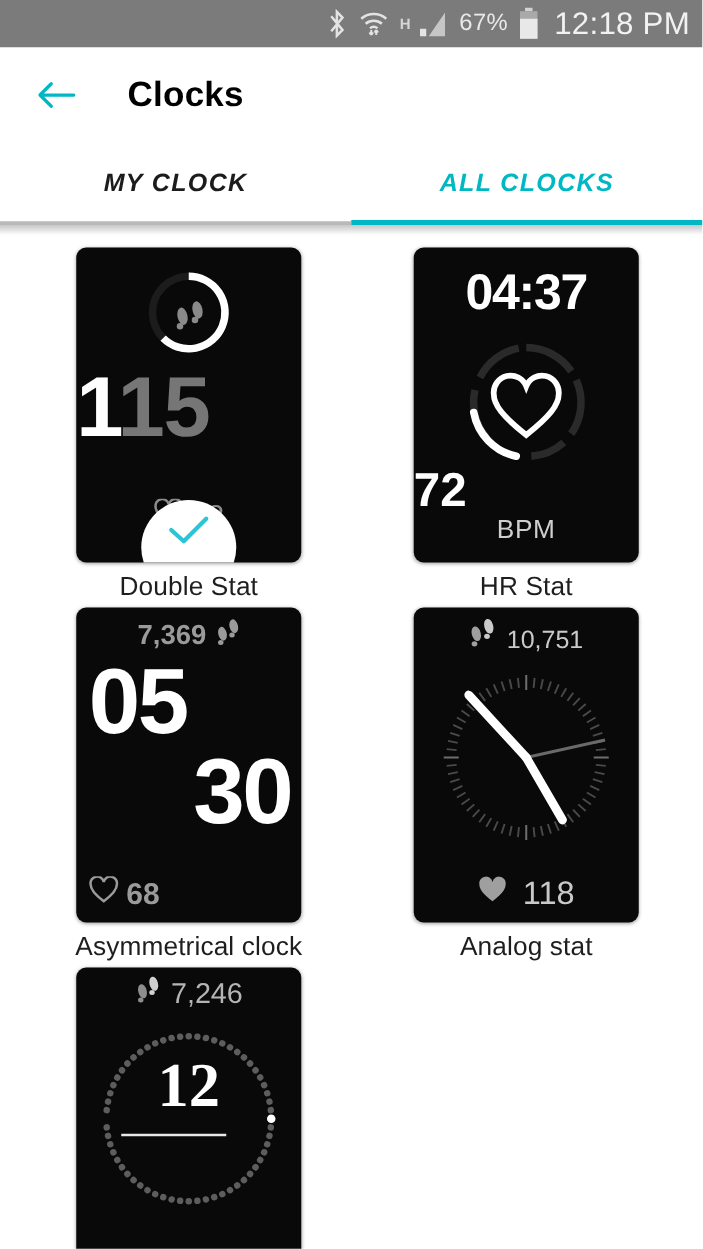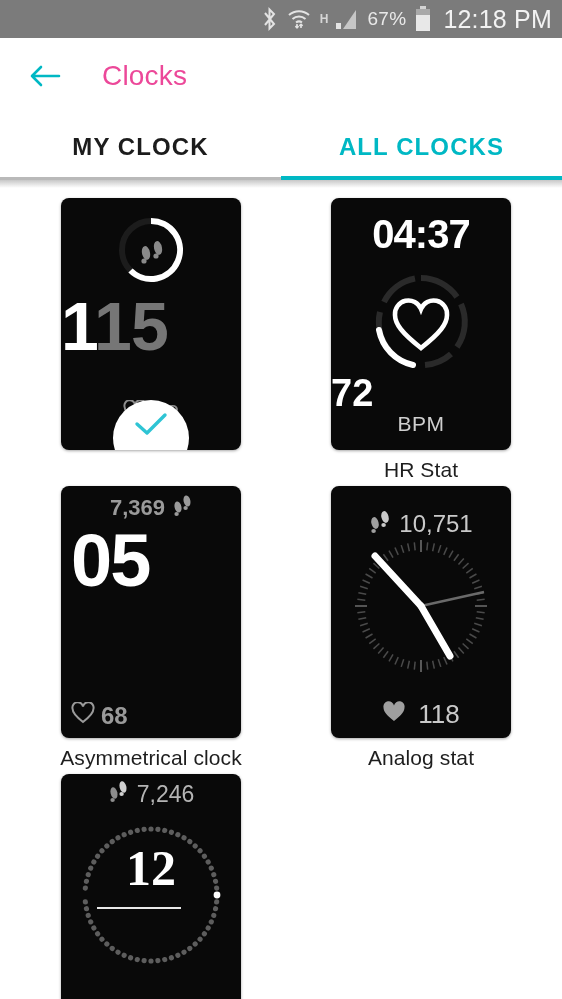--- a/index.html
+++ b/index.html
@@ -20,27 +20,27 @@
   .sb-text{ color:#e9e9e9; font-size:19px; letter-spacing:.3px; }
   .sb-clock{ color:#f2f2f2; font-size:25px; margin-left:3px; letter-spacing:.2px;}
   .sb-h{ color:#d6d6d6; font-size:12px; font-weight:bold; margin-right:-3px;}
 
   
   .appbar{
     height:76px; background:#ffffff;
     display:flex; align-items:center; padding-left:28px; gap:40px;
   }
   .back-btn{ width:34px; height:34px; display:flex; align-items:center; justify-content:center; cursor:pointer;}
-  .title{ color:#ec4899; font-size:28px; letter-spacing:.2px; }
+  .title{ color:#000000; font-size:28px; letter-spacing:.2px;font-weight:bold; }
 
   
   .tabs{ display:flex; height:66px; position:relative; background:#fff;}
   .tab{
     flex:1; display:flex; align-items:center; justify-content:center;
-    font-size:24px; letter-spacing:1.1px; cursor:pointer; position:relative;
+    font-size:20px; letter-spacing:1.1px; cursor:pointer; position:relative;font-style:italic;
   }
   .tab.inactive{ color:#1c1c1c; font-weight:bold;}
   .tab.active{ color:#00b8c4; font-weight:bold;}
   .tab-underline{ position:absolute; bottom:0; left:0; height:4px; width:100%; }
   .tab.active .tab-underline{ background:#00b8c4; }
   .tab.inactive .tab-underline{ background:#b9b9b9; height:3px;}
   .tabs-shadow{
     height:8px; width:100%;
     background:linear-gradient(to bottom, rgba(0,0,0,.22), rgba(0,0,0,0));
   }
@@ -106,23 +106,23 @@
   }
   .as-h{ position:absolute; top:38px; left:10px; color:#fff; font-size:74px; font-weight:bold; line-height:1; letter-spacing:-2px;text-align:center;}
   .as-m{ position:absolute; top:110px; right:8px; color:#fff; font-size:74px; font-weight:bold; line-height:1; letter-spacing:-2px;}
   .as-hr{
     position:absolute; bottom:8px; left:10px;
     display:flex; align-items:center; gap:6px; color:#9a9a9a; font-size:24px; font-weight:bold;
   }
 
   
   .an-steps{
-    position:absolute; top:24px; width:100%;
-    display:flex; align-items:flex-start; justify-content:center; gap:8px;
-    color:#c9c9c9; font-size:24px;
+    position:absolute; top:8px; width:100%;
+    display:flex; align-items:flex-end; justify-content:center; gap:8px;
+    color:#c9c9c9; font-size:20px;
   }
   .an-dial{ position:absolute; top:44px; left:50%; transform:translateX(-50%); width:152px; height:152px;}
   .an-hr{
     position:absolute; bottom:8px; width:100%;
     display:flex; align-items:center; justify-content:center; gap:12px;
     color:#c9c9c9; font-size:26px;
   }
 
   
   .dt-steps{
@@ -221,20 +221,21 @@
         <span>68</span>
       </div>
       <div class="check-badge">
         <span>
           <svg width="34" height="26" viewBox="0 0 34 26">
             <path d="M3 12 L13 21 L31 3" fill="none" stroke="#2ec4d4" stroke-width="3.4" stroke-linecap="round" stroke-linejoin="round"></path>
           </svg>
         </span>
       </div>
     </div>
+    <div class="caption">Double Stat</div>
   </div>
 
   <div class="cell right">
     <div class="watch">
       <div class="hr-time">04:37</div>
       <div class="hr-ring">
         <svg width="104" height="104" viewBox="0 0 104 104">
           <g fill="none" stroke="#2a2a2a" stroke-width="6" stroke-linecap="butt">
             <path d="M52 8 A44 44 0 0 1 88 27"></path>
             <path d="M92 34 A44 44 0 0 1 88 77"></path>
@@ -259,20 +260,21 @@
         <span>
           <svg width="20" height="22" viewBox="0 0 20 22">
             <ellipse cx="6" cy="13" rx="3.4" ry="5.6" fill="#9a9a9a" transform="rotate(-14 6 13)"></ellipse>
             <ellipse cx="4.6" cy="20" rx="2.2" ry="2" fill="#9a9a9a"></ellipse>
             <ellipse cx="15" cy="7" rx="3.4" ry="5.6" fill="#9a9a9a" transform="rotate(-14 15 7)"></ellipse>
             <ellipse cx="13.6" cy="14" rx="2.2" ry="2" fill="#9a9a9a"></ellipse>
           </svg>
         </span>
       </div>
       <div class="as-h">05</div>
+      <div class="as-m">30</div>
       <div class="as-hr">
         <span>
           <svg width="24" height="22" viewBox="0 0 24 22">
             <path d="M12 20 C4 14 1.5 10 1.5 6.6 A5 5 0 0 1 12 4.6 A5 5 0 0 1 22.5 6.6 C22.5 10 20 14 12 20 Z" fill="none" stroke="#9a9a9a" stroke-width="2"></path>
           </svg>
         </span>
         <span>68</span>
       </div>
     </div>
     <div class="caption">Asymmetrical clock</div>

